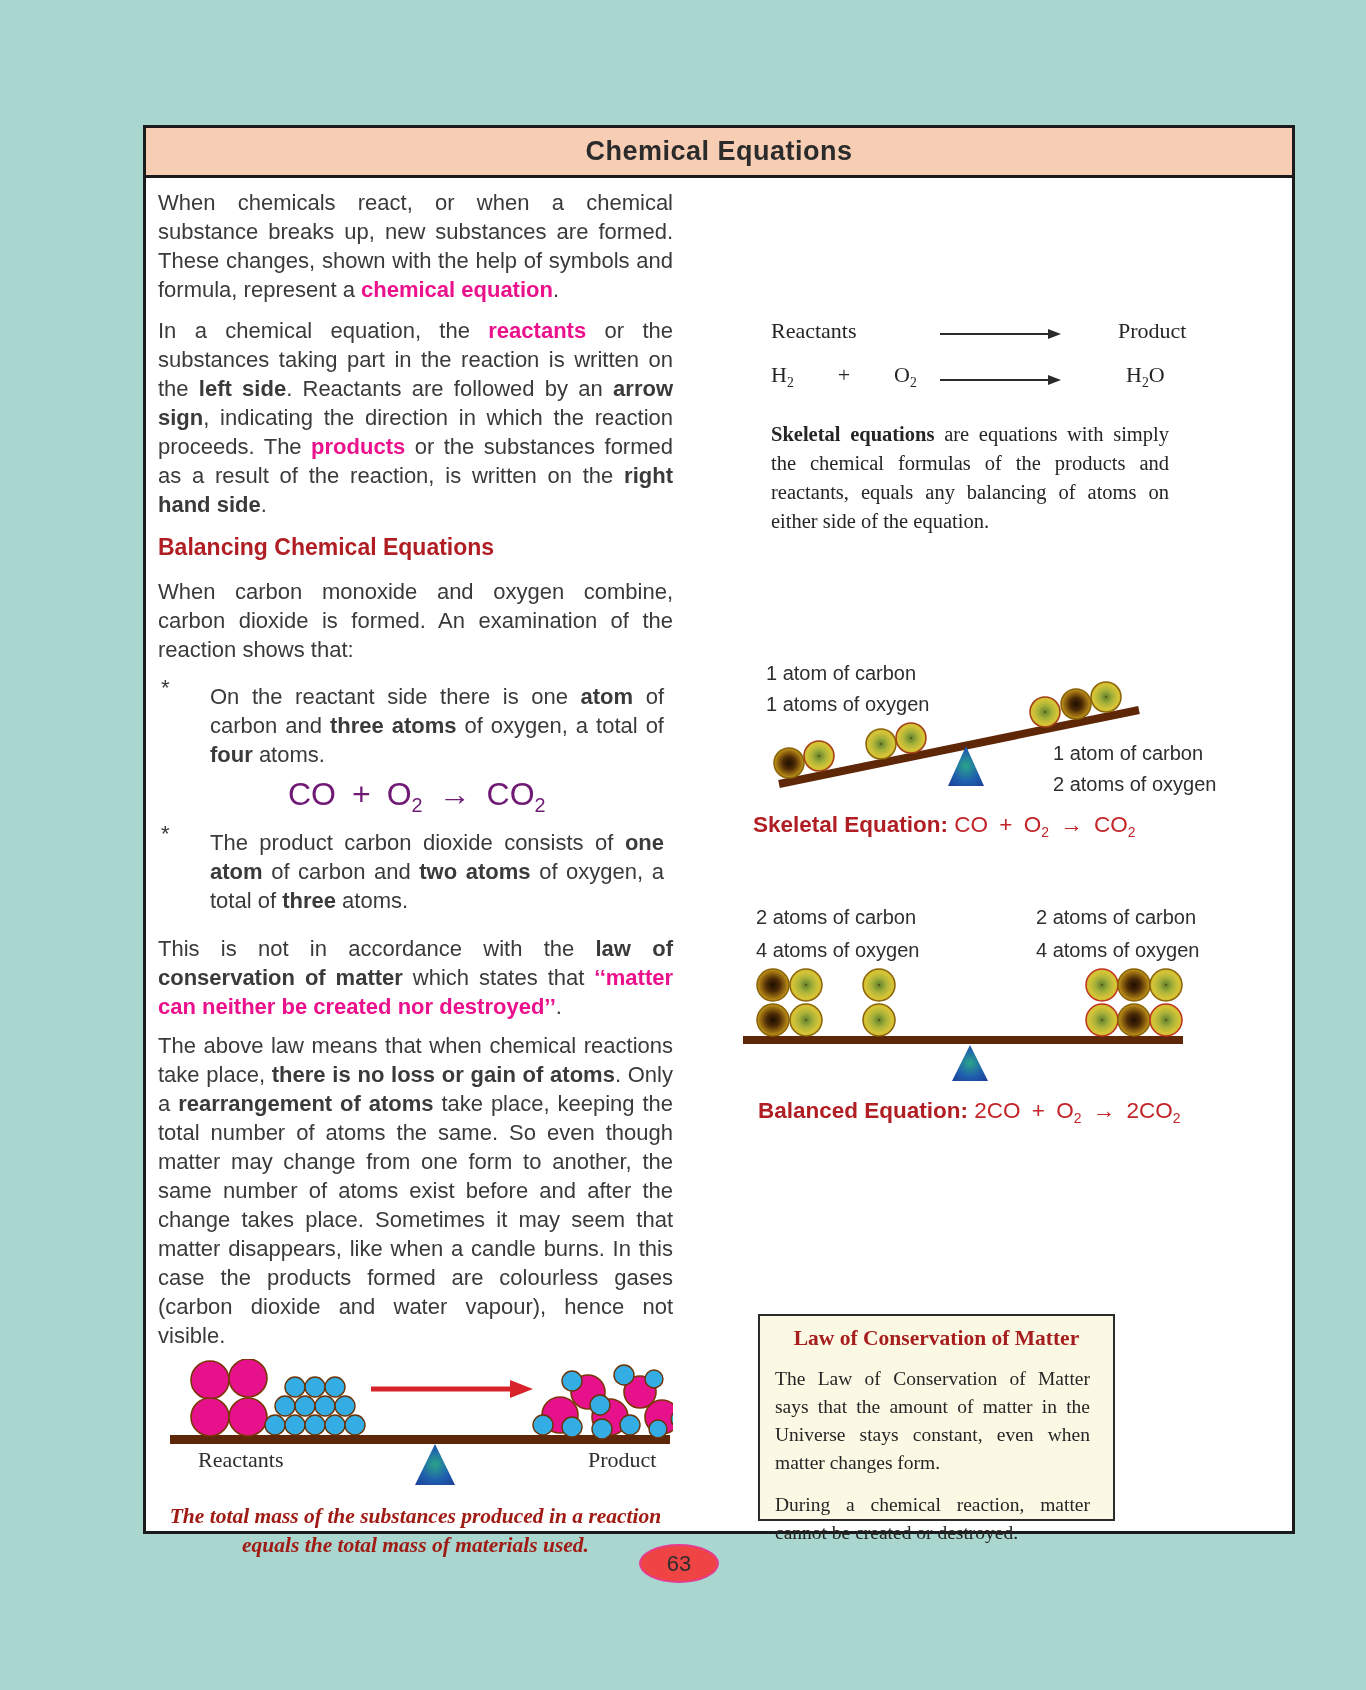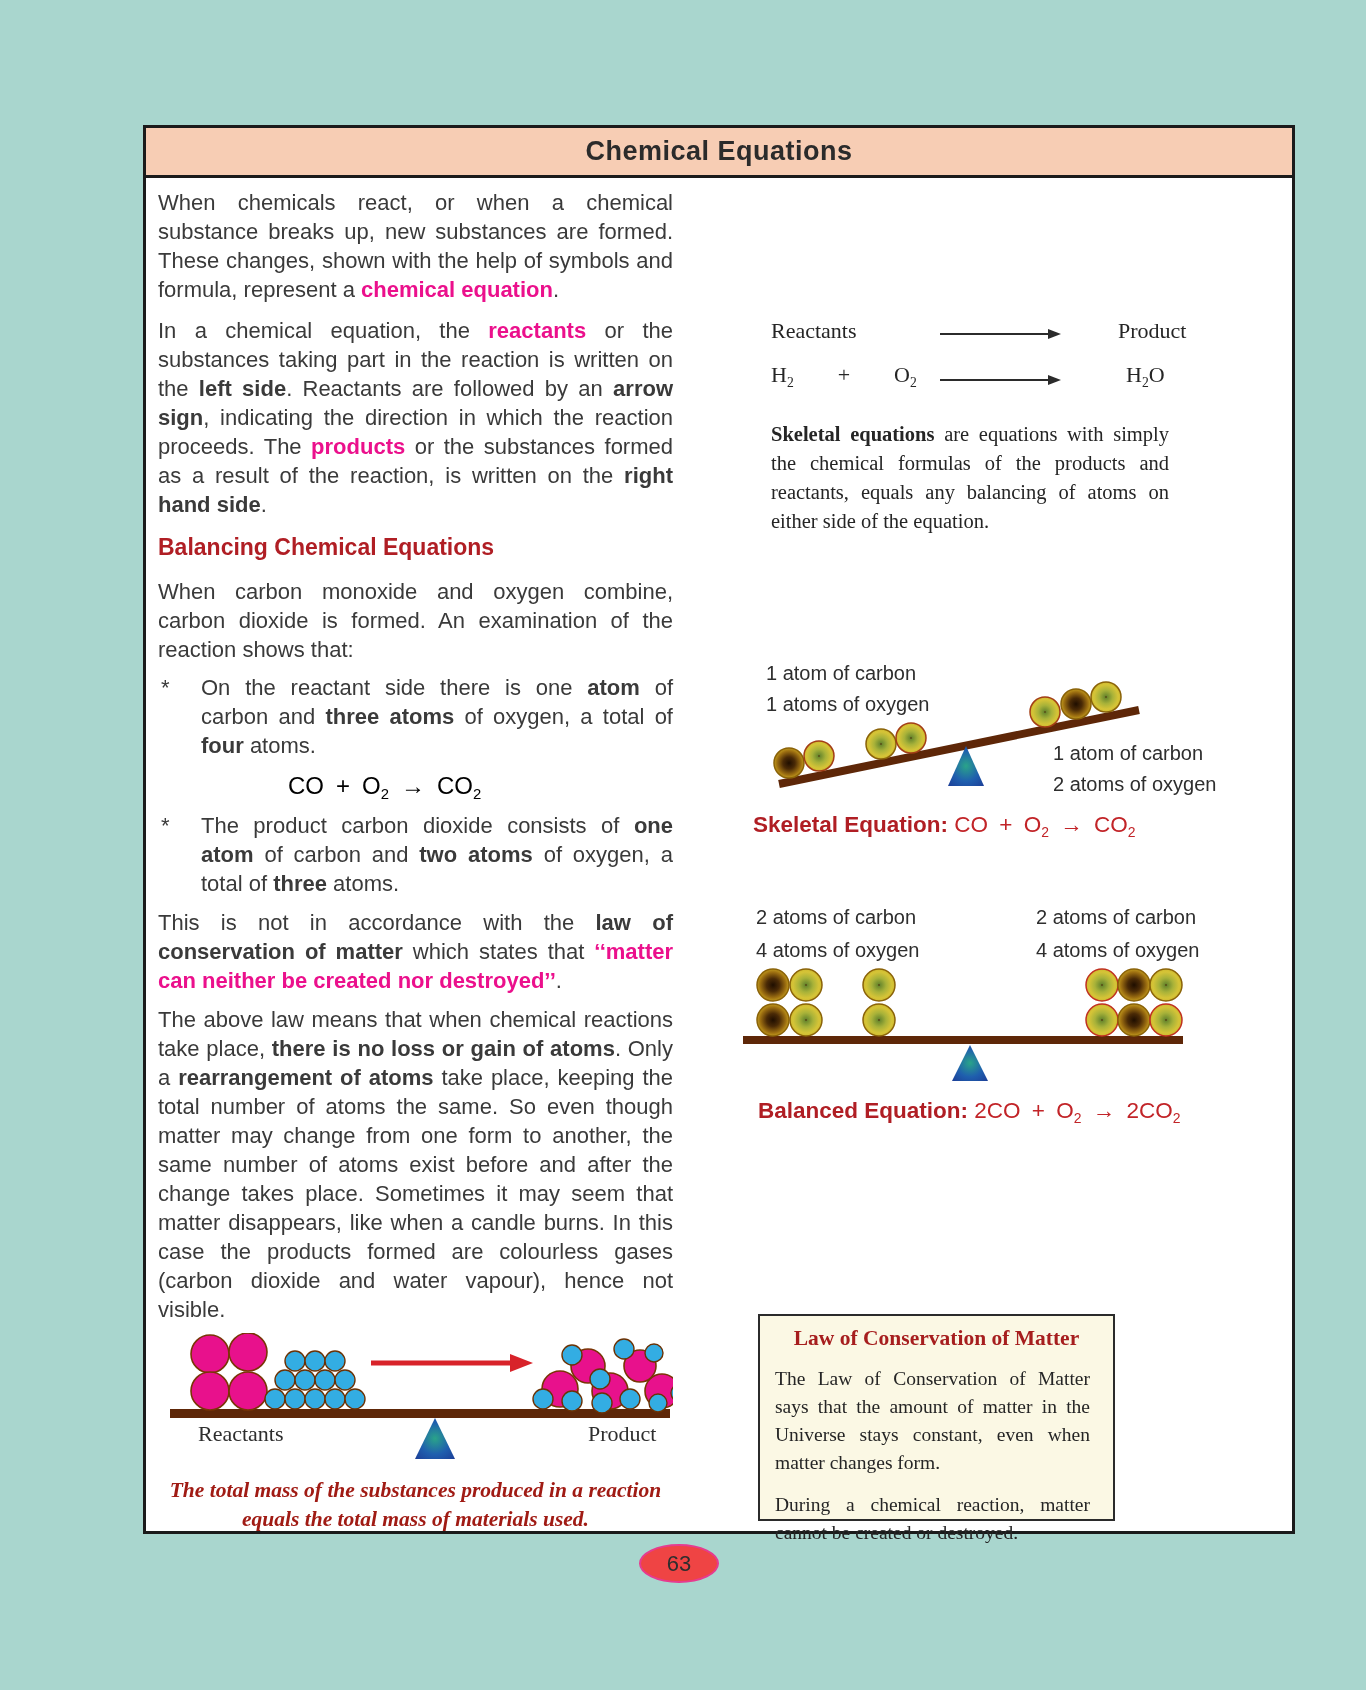--- a/index.html
+++ b/index.html
@@ -23,22 +23,22 @@
 
   
   .leftcol{position:absolute;left:12px;top:52px;width:515px;}
   .leftcol p{margin:0;text-align:justify;font-size:22px;line-height:29px;}
   .p1{margin-top:8px !important;}
   .p2{margin-top:12px !important;}
   .lefthead{margin:14px 0 0 0;font-size:23px;font-weight:bold;color:#B01E24;line-height:28px;}
   .p3{margin-top:16px !important;}
   .bullet{display:flex;margin-top:9px;}
   .bullet .mark{width:40px;flex:none;font-size:22px;line-height:29px;padding-left:3px;}
-  .bullet p{flex:1;text-align:justify;font-size:22px;line-height:29px;margin:0;}
-  .eq1{margin-top:10px;font-size:24px;line-height:32px;color:#000000;text-indent:130px;}
+  .bullet p{flex:1;text-align:justify;font-size:22px;line-height:29px;margin:9px;}
+  .eq1{font-size:32px;line-height:32px;color:#701a75;text-indent:130px;}
   .p4{margin-top:10px !important;}
   .p5{margin-top:10px !important;}
   .b{font-weight:bold;}
   .mb{font-weight:bold;color:#EB108C;}
   .sub{font-size:62%;vertical-align:-0.35em;line-height:0;}
 
   .massdiag{position:relative;margin-top:9px;width:515px;height:130px;}
   .massdiag .dlabel{
     position:absolute;font-family:"Liberation Serif",serif;font-size:22px;color:#2e2e2e;top:88px;
   }

